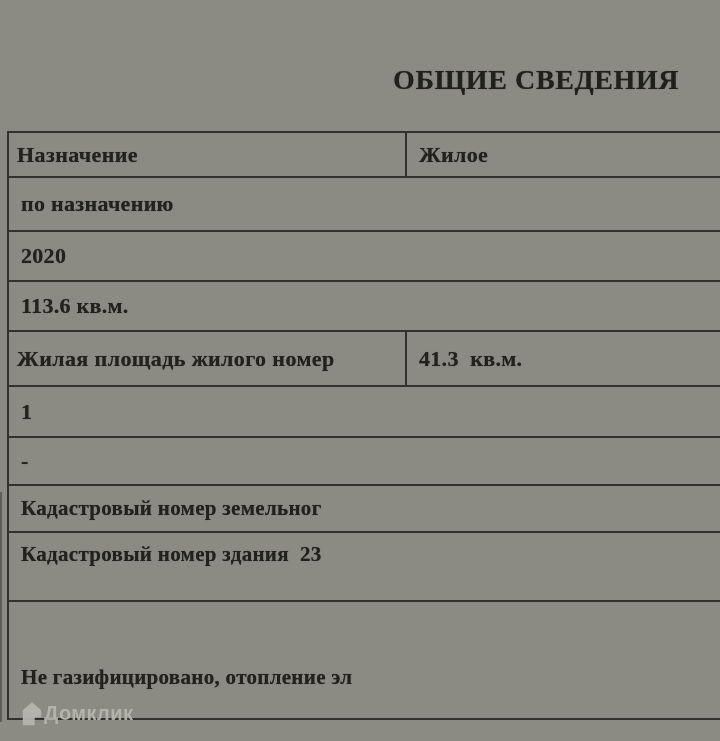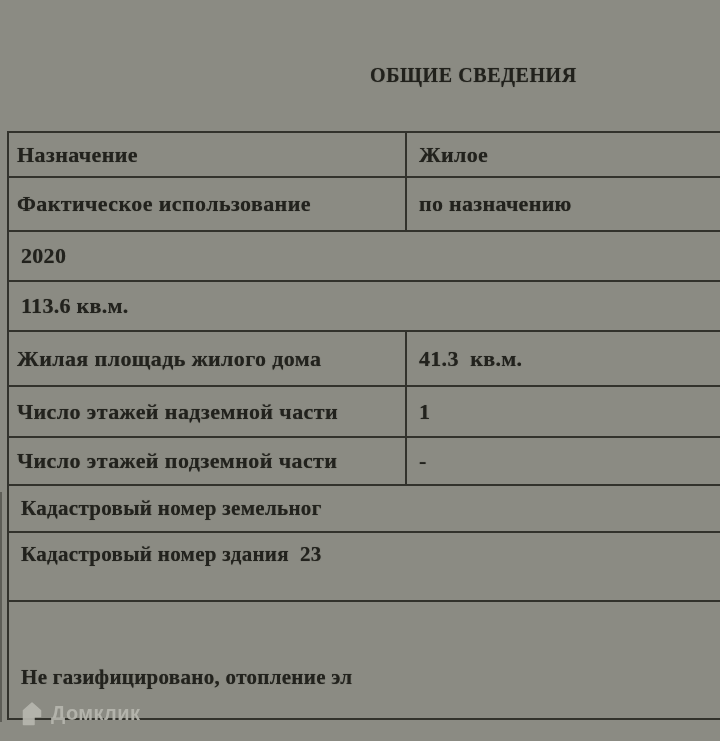--- a/index.html
+++ b/index.html
@@ -11,22 +11,22 @@
     background:
       radial-gradient(ellipse 560px 440px at 190px 400px,
         rgba(230,229,218,0.85) 0%, rgba(222,221,210,0.62) 50%,
         rgba(215,214,204,0.25) 74%, rgba(215,214,204,0) 85%),
       linear-gradient(0deg, rgba(18,18,14,0.30) 0%, rgba(18,18,14,0.20) 3%, rgba(18,18,14,0) 11%),
       linear-gradient(90deg, rgba(22,22,17,0) 52%, rgba(22,22,17,0.10) 80%, rgba(22,22,17,0.16) 100%),
       linear-gradient(180deg, #73736b 0%, #76766e 12%, #7e7e76 22%, #8c8c84 32%, #93938b 58%, #90908 8 80%, #8d8d85 100%);
     background-color:#8b8b83;
   }
   .title{
-    position:absolute; left:370px; top:64px;
-    font-size:20px; font-weight:bold; letter-spacing:0.6px;
+    position:absolute; left:393px; top:64px;
+    font-size:28px; font-weight:bold; letter-spacing:0.6px;
     color:#21211c; white-space:pre;
     text-shadow:0 0 1px rgba(33,33,28,0.55);
   }
   .doc-table{
     position:absolute; left:7px; top:131px; width:713px;
     border-top:2px solid #32322c;
     border-left:2px solid #32322c;
     border-bottom:2px solid #32322c;
     color:#22221d;
     text-shadow:0 0 0.8px rgba(34,34,29,0.6);
@@ -45,21 +45,21 @@
   .sub-row{box-sizing:border-box; display:flex; align-items:center; overflow:hidden;
            padding-left:12px; font-size:21px; font-weight:bold; letter-spacing:0.3px; white-space:pre;}
   .sub-a{height:47px; border-bottom:2px solid #32322c;}
   .sub-b{height:69px; border-bottom:2px solid #32322c; align-items:flex-start; padding-top:9px;}
   .sub-c{height:112px; display:block; padding-top:5px;}
   .sub-c .line{line-height:40px; white-space:pre;}
   .edge-line{position:absolute; left:0; top:492px; width:2px; height:230px;
              background:rgba(40,40,34,0.45);}
   .watermark{
     position:absolute; left:20px; top:697px; height:32px;
-    display:flex; align-items:center; gap:7px;
+    display:flex; align-items:center; 
     font-family:"Liberation Sans","DejaVu Sans",sans-serif;
     color:#b7b7af; opacity:0.92; z-index:5;
   }
   .watermark .wm-text{font-size:20px; font-weight:bold; letter-spacing:0.4px;}
   .wm-icon{display:block;}
 </style>
 </head>
 <body>
 
 <div class="photo">
@@ -67,44 +67,41 @@
   <div class="title">ОБЩИЕ СВЕДЕНИЯ</div>
 
   <div class="doc-table">
 
     <div class="row r0">
       <div class="cell label">Назначение</div>
       <div class="cell value">Жилое</div>
     </div>
 
     <div class="row r1">
-      <div class="cell label">Фактическое использование</div>
       <div class="cell value">по назначению</div>
     </div>
 
     <div class="row r2">
       <div class="cell value">2020</div>
     </div>
 
     <div class="row r3">
       <div class="cell value">113.6 кв.м.</div>
     </div>
 
     <div class="row r4">
-      <div class="cell label">Жилая площадь жилого дома</div>
+      <div class="cell label">Жилая площадь жилого номер</div>
       <div class="cell value">41.3  кв.м.</div>
     </div>
 
     <div class="row r5">
-      <div class="cell label">Число этажей надземной части</div>
       <div class="cell value">1</div>
     </div>
 
     <div class="row r6">
-      <div class="cell label">Число этажей подземной части</div>
       <div class="cell value">-</div>
     </div>
 
     <div class="row r7">
       <div class="cell note-cell">
         <div class="sub-row sub-a">Кадастровый номер земельног</div>
         <div class="sub-row sub-b">Кадастровый номер здания  23</div>
         <div class="sub-row sub-c">
           <div class="line">Не газифицировано, отопление эл</div>
           

